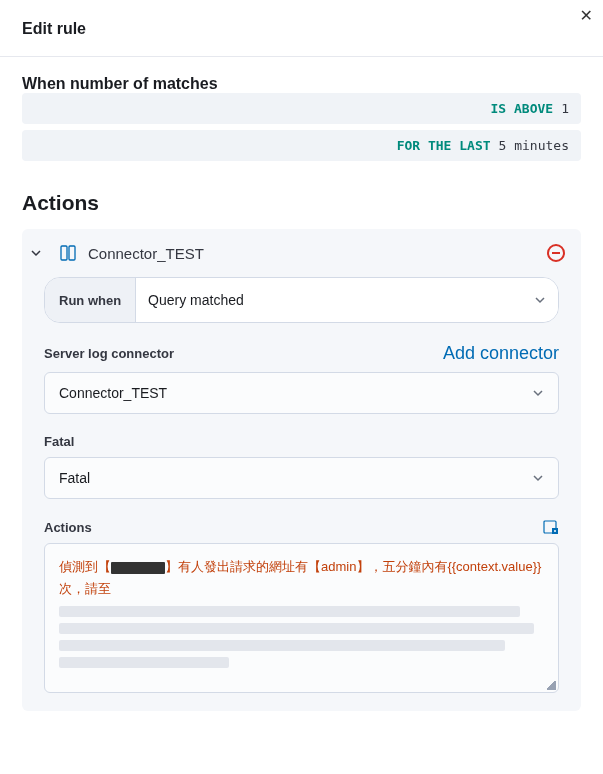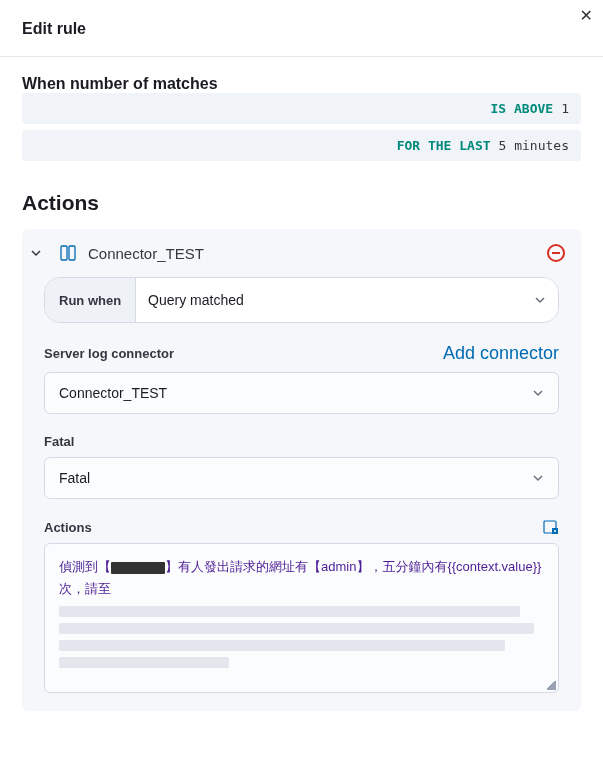--- a/index.html
+++ b/index.html
@@ -26,21 +26,21 @@
   .runwhen-label { background: #eef1f6; padding: 14px 14px; font-size: 13px; font-weight: 600; color: #343741; display: flex; align-items: center; border-right: 1px solid #d3dae6; }
   .runwhen-select { flex: 1; padding: 14px 12px; font-size: 14px; display: flex; align-items: center; justify-content: space-between; cursor: pointer; background: #fff; }
   .field-row { margin-bottom: 20px; margin-top: 18px; }
   .field-head { display: flex; justify-content: space-between; align-items: center; margin-bottom: 8px; }
   .field-label { font-size: 13px; font-weight: 600; color: #343741; }
   .link { color: #006bb4; font-size: 18px; cursor: pointer; }
   .select-box { border: 1px solid #d3dae6; background: #fbfcfd; border-radius: 6px; padding: 12px 14px; font-size: 14px; display: flex; justify-content: space-between; align-items: center; cursor: pointer; }
   .chev-down { color: #69707d; }
   .msg-head { display: flex; justify-content: space-between; align-items: center; margin-bottom: 8px; }
   .msg-icon { color: #006bb4; cursor: pointer; }
-  .textarea { border: 1px solid #d3dae6; background: #fbfcfd; border-radius: 6px; padding: 12px 14px; font-size: 13px; line-height: 1.7; min-height: 150px; position: relative; color: #4c1d95; word-break: break-all; }
+  .textarea { border: 1px solid #d3dae6; background: #fbfcfd; border-radius: 6px; padding: 12px 14px; font-size: 13px; line-height: 1.7; min-height: 150px; position: relative; color: #c2410c; word-break: break-all; }
   .redact { display: inline-block; height: 12px; background: #333; border-radius: 1px; vertical-align: middle; }
   .blurline { display: block; height: 11px; background: #e3e6ec; margin: 6px 0; border-radius: 2px; }
   .resize-handle { position: absolute; right: 2px; bottom: 2px; width: 10px; height: 10px; background: linear-gradient(135deg, transparent 50%, #98a2b3 50%); }
   svg { display: block; }
 </style>
 </head>
 <body>
 
 <div class="topbar">
   <div class="title">Edit rule</div>

